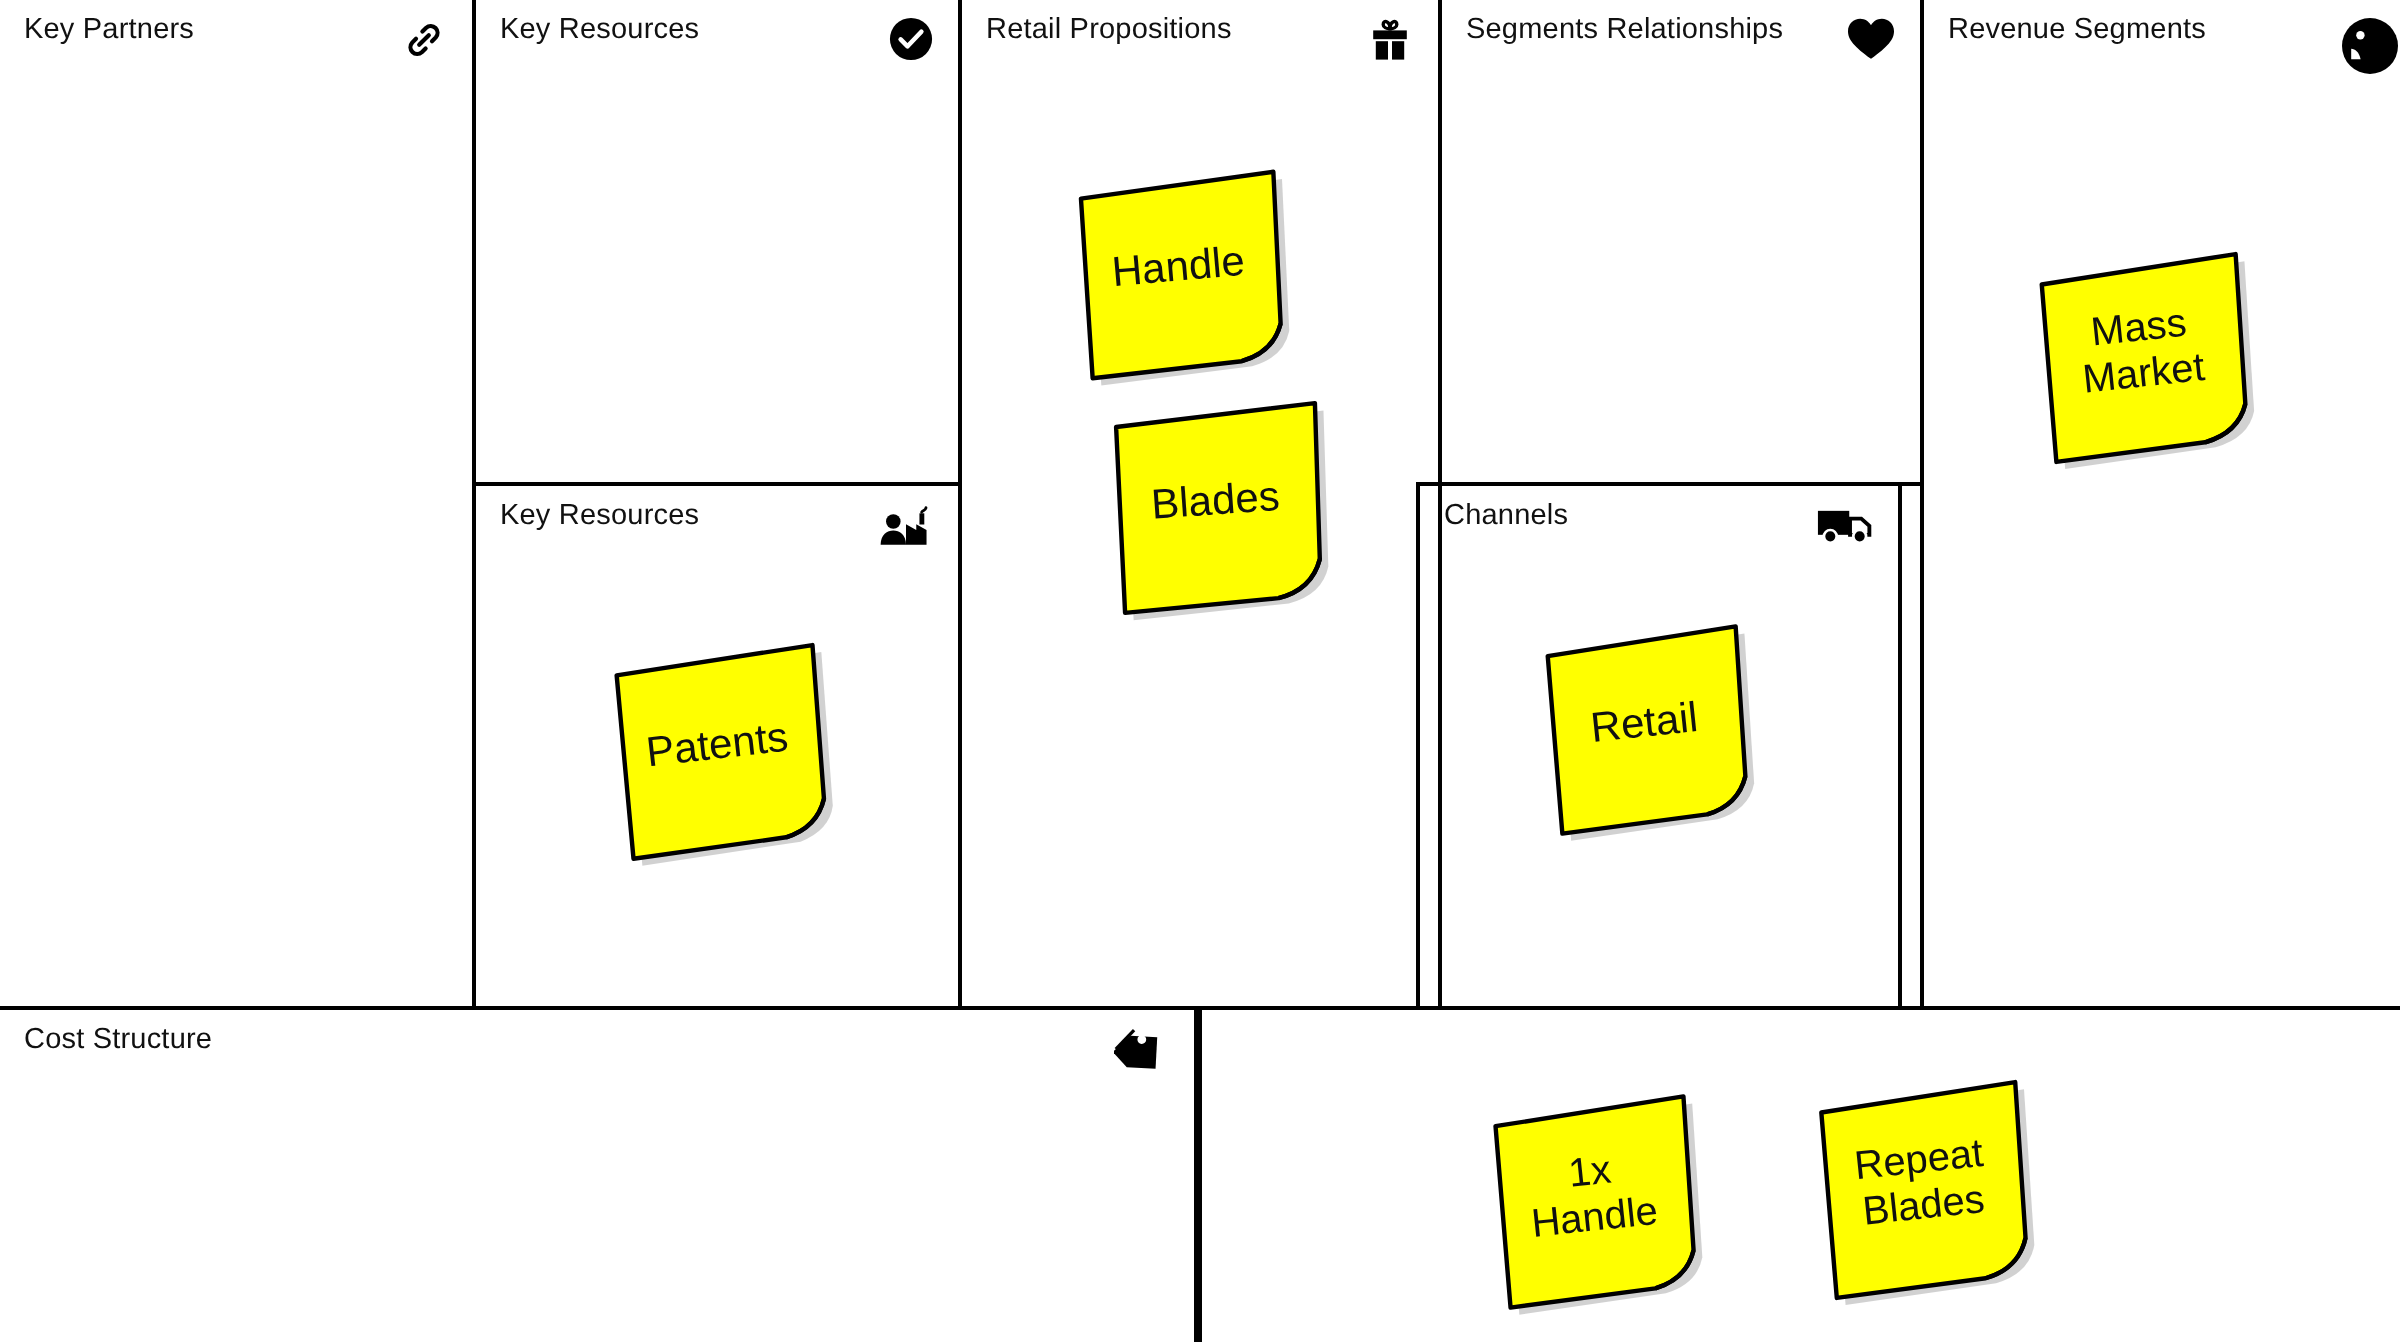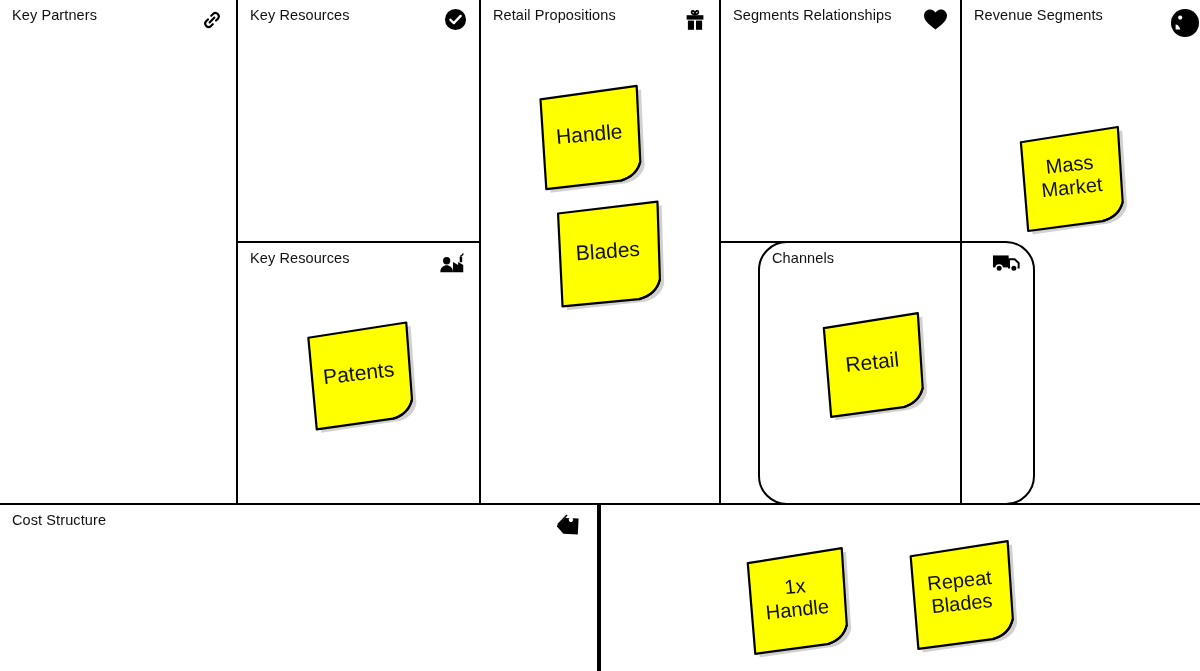--- a/index.html
+++ b/index.html
@@ -194,21 +194,21 @@
       <span class="cell-icon">
         <svg width="25" height="23" viewBox="0 0 25 23">
           <path d="M12.5 21.4 C4.2 15.4 1 11.8 1 7.6 C1 4 3.8 1.4 7.1 1.4
                    C9.6 1.4 11.4 2.8 12.5 4.6 C13.6 2.8 15.4 1.4 17.9 1.4
                    C21.2 1.4 24 4 24 7.6 C24 11.8 20.8 15.4 12.5 21.4 Z" fill="#000"></path>
         </svg>
       </span>
     </div>
   </div>
 
-  <div class="cell" style="left:758px; top:241px; width:277px; height:264px;border-radius:29px;">
+  <div class="cell" style="left:708px; top:241px; width:243px; height:264px;">
     <div class="cell-head">
       <span class="cell-title">Channels</span>
       <span class="cell-icon">
         <svg width="29" height="22" viewBox="0 0 30 22">
 
           <rect x="1" y="4.2" width="16.2" height="12.4" fill="#000"></rect>
 
           <path d="M17.6 8.2 L23.4 8.2 L27.6 12 L27.6 16.6 L17.6 16.6 Z" fill="none" stroke="#000" stroke-width="2"></path>
 
           <circle cx="7.4" cy="17.4" r="3.3" fill="#000" stroke="#fff" stroke-width="1.4"></circle>

